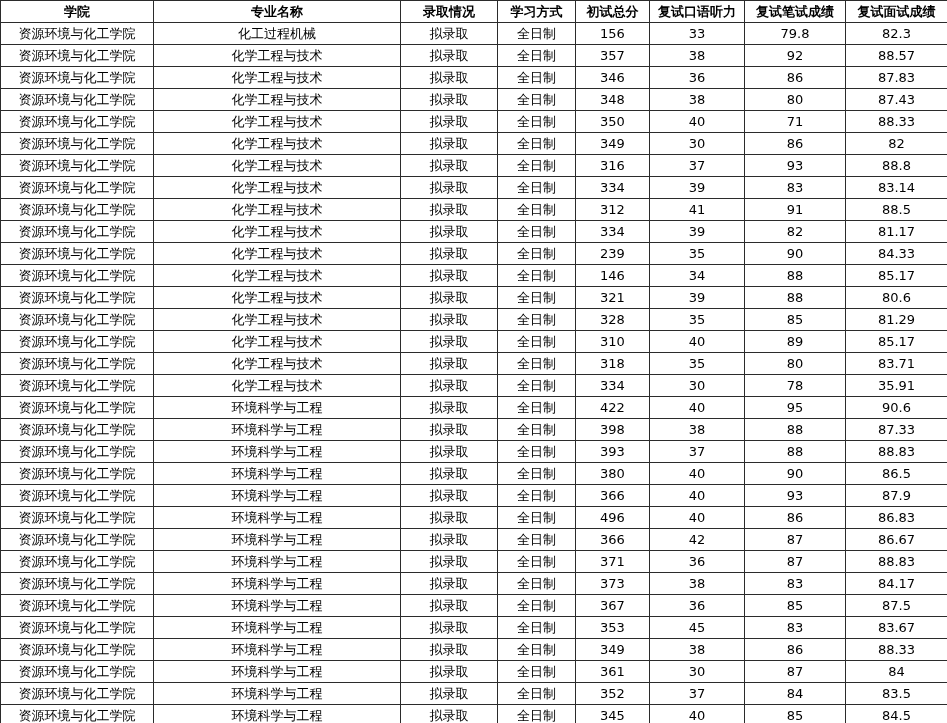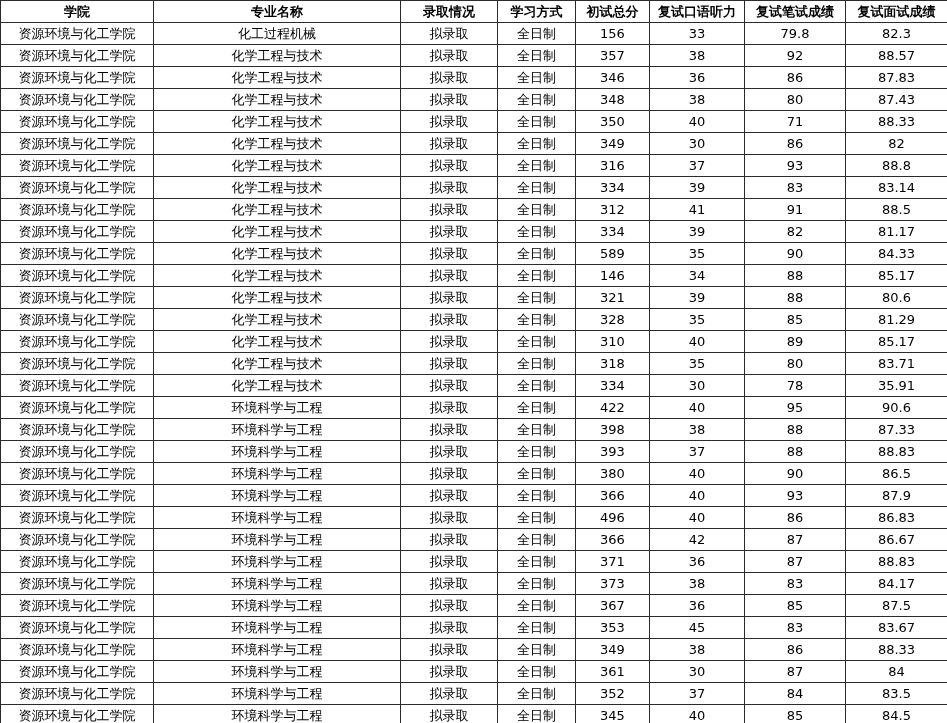--- a/index.html
+++ b/index.html
@@ -210,21 +210,21 @@
           <td>334</td>
           <td>39</td>
           <td>82</td>
           <td>81.17</td>
         </tr>
         <tr>
           <td>资源环境与化工学院</td>
           <td>化学工程与技术</td>
           <td>拟录取</td>
           <td>全日制</td>
-          <td>589</td>
+          <td>239</td>
           <td>35</td>
           <td>90</td>
           <td>84.33</td>
         </tr>
         <tr>
           <td>资源环境与化工学院</td>
           <td>化学工程与技术</td>
           <td>拟录取</td>
           <td>全日制</td>
           <td>146</td>

